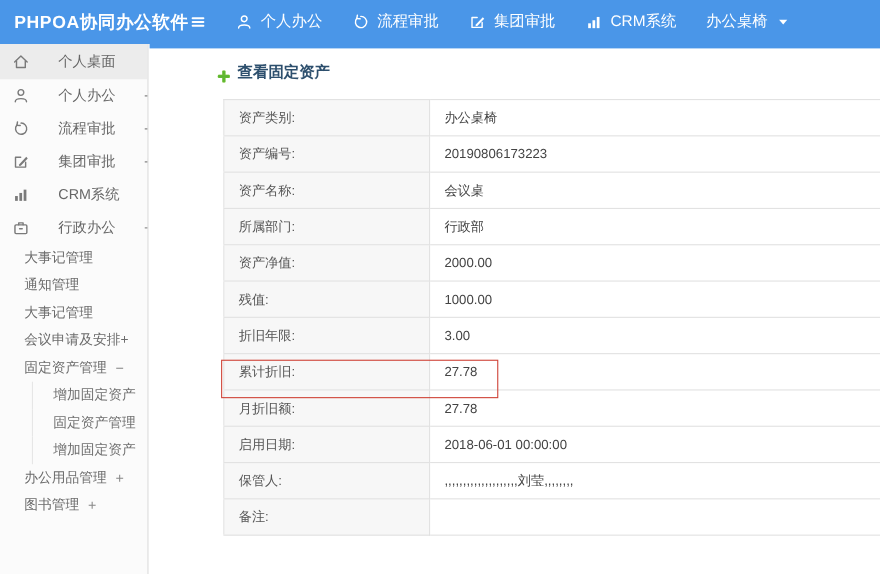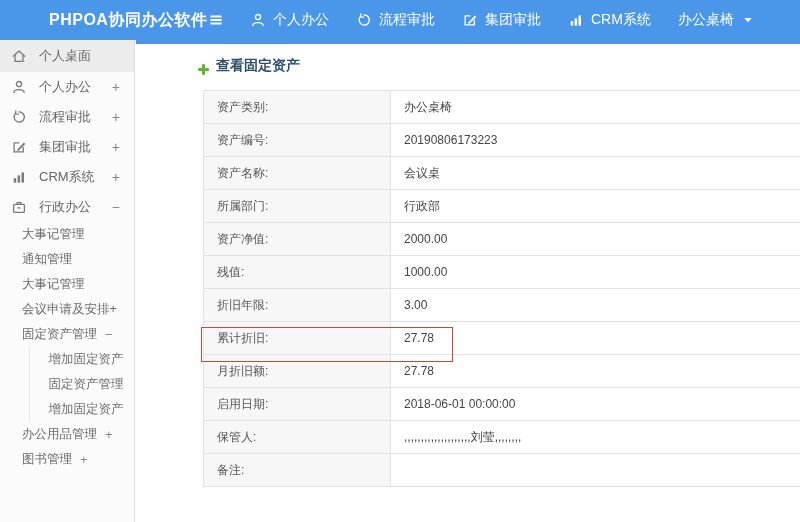--- a/index.html
+++ b/index.html
@@ -7,34 +7,34 @@
     --navy:#2d4f6d;
     --red:#cf4236;
     --side-text:#666;
   }
   *{box-sizing:border-box;margin:0;padding:0;}
   html,body{width:800px;height:522px;overflow:hidden;background:#fff;
     font-family:"Liberation Sans","DejaVu Sans",sans-serif;}
   
   .topbar{position:absolute;left:0;top:0;width:800px;height:40px;
     background:var(--accent);display:flex;align-items:center;color:#fff;}
-  .logo{width:172px;padding-left:13px;font-size:16px;font-weight:bold;letter-spacing:.5px;margin-left:36px;}
+  .logo{width:172px;padding-left:13px;font-size:16px;font-weight:bold;letter-spacing:.5px;}
   .hamburger{width:20px;height:20px;margin-right:22px;cursor:pointer;display:flex;align-items:center;}
   .topnav{display:flex;align-items:center;gap:27px;}
   .nav-item{display:flex;align-items:center;gap:7px;font-size:14px;color:#fff;
     text-decoration:none;cursor:pointer;white-space:nowrap;}
   .ico{display:inline-flex;width:16px;height:16px;}
   .ico svg{width:100%;height:100%;}
   .caret{width:10px;height:10px;margin-left:2px;display:inline-flex;}
   
   .sidebar{position:absolute;left:0;top:40px;width:135px;height:482px;
     background:#fbfbfb;border-right:1px solid #ddd;overflow:hidden;}
   .side-item{display:flex;align-items:center;color:var(--side-text);cursor:pointer;}
   .side-item .lbl{white-space:nowrap;}
-  .side-item.lvl0{height:30px;padding-left:11px;font-size:13px;gap:12px;}
+  .side-item.lvl0{height:30px;padding-left:11px;font-size:13px;gap:26px;}
   .side-item.lvl0.selected{height:32px;background:#ececec;}
   .side-item.lvl0 .ico{color:#7a7a7a;flex:none;}
   .side-item.lvl0 .exp{margin-left:auto;margin-right:14px;color:#888;font-size:14px;}
   .side-item.lvl1{height:25px;padding-left:22px;font-size:12.5px;color:#6b6b6b;}
   .side-item.lvl1 .exp{margin-left:8px;color:#888;font-size:13px;}
   .side-item.lvl2{height:25px;margin-left:29px;border-left:1px solid #e6e6e6;
     padding-left:8px;font-size:12.5px;color:#6f6f6f;justify-content:center;}
   
   .main{position:absolute;left:136px;top:40px;width:664px;height:482px;
     background:#fff;border-top:4px solid var(--accent);}

